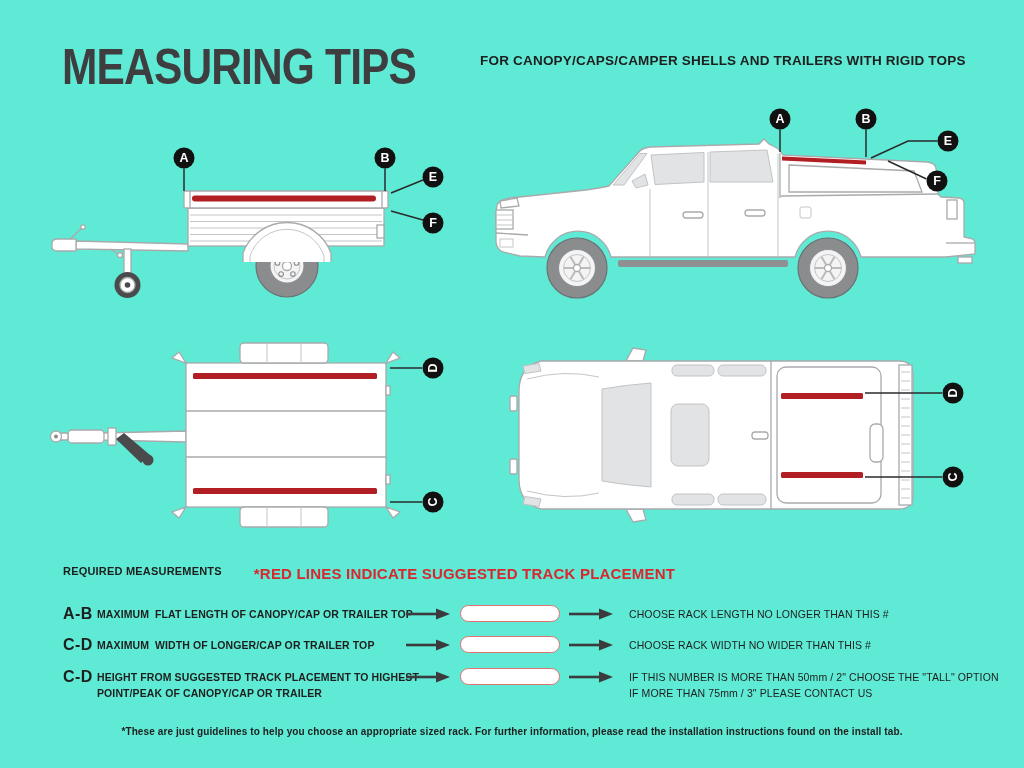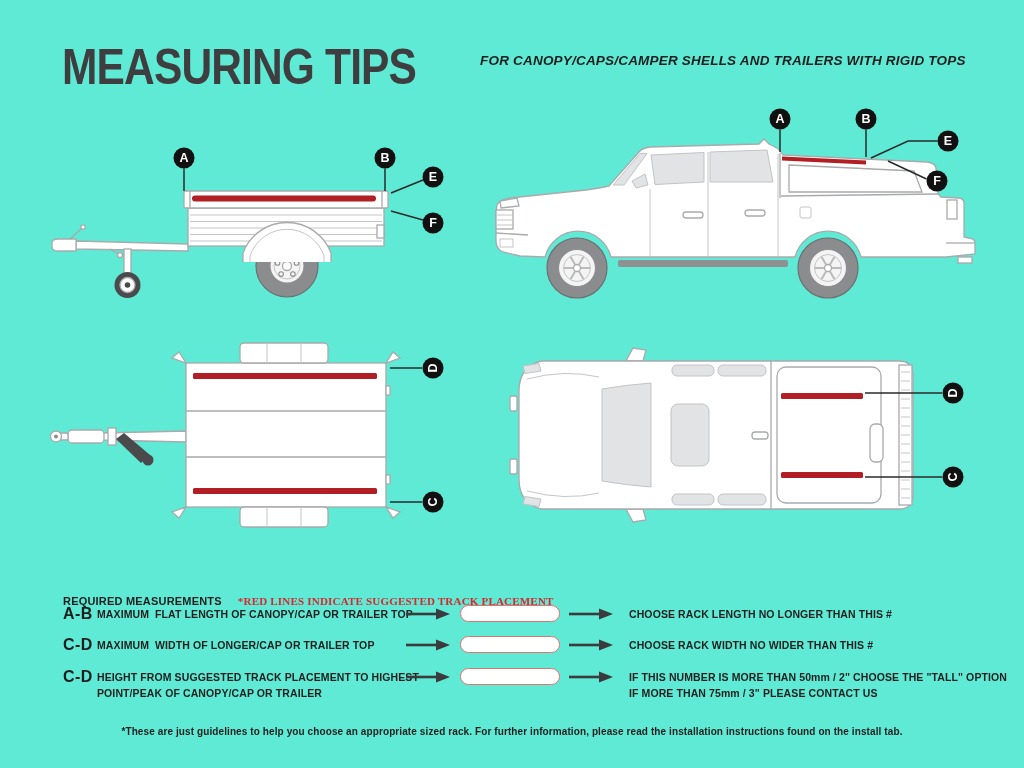--- a/index.html
+++ b/index.html
@@ -7,48 +7,48 @@
     --text-dark:#1E1E1E; --title-gray:#3E3E40; --lineart-gray:#A8AAAC;
     --label-black:#111111; --glass-gray:#E2E3E5; --tire-gray:#8A8C8E; --hardware-dark:#4A4A4C;
   }
   *{margin:0;padding:0;box-sizing:border-box;}
   body{background:#e8e8e8;font-family:"Liberation Sans",sans-serif;}
   .page{position:relative;width:1024px;height:768px;background:#5eead4;overflow:hidden;margin:0 auto;}
 
   .title{position:absolute;left:62px;top:38px;font-size:50px;font-weight:bold;
          letter-spacing:-1px;color:var(--title-gray);transform:scaleX(.85);transform-origin:left top;white-space:pre;}
   .subtitle{position:absolute;left:480px;top:53px;font-size:13.5px;font-weight:bold;
-            letter-spacing:.2px;color:var(--text-dark);white-space:pre;font-style:italic;}
+            letter-spacing:.2px;color:var(--text-dark);white-space:pre;}
 
   .diagram{position:absolute;}
   .ln{stroke:var(--lineart-gray);stroke-width:1.3;fill:none;}
   .lnf{stroke:var(--lineart-gray);stroke-width:1.3;fill:#ffffff;}
   .thin{stroke:#C3C5C7;stroke-width:1;fill:none;}
   .glass{fill:var(--glass-gray);stroke:#C2C3C5;stroke-width:1;}
   .tire{fill:var(--tire-gray);stroke:#6E7072;stroke-width:1.2;}
   .rim{fill:#F4F4F5;stroke:#8E9092;stroke-width:1.1;}
   .spoke{stroke:#B9BBBD;stroke-width:2;}
   .darkpart{fill:var(--hardware-dark);stroke:none;}
   .redline{fill:var(--track-red);stroke:none;}
   .leader{stroke:#2A2A2C;stroke-width:1.5;fill:none;}
   .co{fill:var(--label-black);}
   .colet{fill:#ffffff;font-family:"Liberation Sans",sans-serif;font-size:12.5px;font-weight:bold;text-anchor:middle;}
 
-  .legend{position:absolute;left:63px;top:595px;display:flex;align-items:flex-start;}
+  .legend{position:absolute;left:63px;top:565px;display:flex;align-items:flex-start;}
   .legend .req{font-size:11px;font-weight:bold;color:var(--text-dark);letter-spacing:.2px;white-space:pre;}
-  .legend .note{font-size:11px;font-weight:bold;color:var(--note-red);letter-spacing:.2px;margin-left:16px;white-space:pre;font-family:Liberation Serif, serif;}
+  .legend .note{font-size:15px;font-weight:bold;color:var(--note-red);letter-spacing:.2px;margin-left:32px;white-space:pre;}
 
   .mrow{position:absolute;left:63px;width:950px;display:flex;align-items:flex-start;}
   .mrow .range{width:34px;flex:none;font-size:16px;font-weight:bold;color:var(--text-dark);line-height:15px;letter-spacing:.4px;}
   .mrow .desc{width:308px;flex:none;font-size:10.5px;font-weight:bold;color:var(--text-dark);line-height:16px;letter-spacing:.1px;white-space:pre;}
   .arrow{width:46px;height:12px;flex:none;margin-top:2px;}
   .arrow line{stroke:#3B3B3D;stroke-width:2.6;}
   .arrow polygon{fill:#3B3B3D;}
   .pill{width:100px;height:17px;flex:none;border:1.5px solid var(--box-outline-red);border-radius:10px;margin:-1px 8px 0 9px;background:#fff;}
-  .mrow .result{font-size:10.5px;font-weight:bold;color:var(--text-dark);line-height:16px;letter-spacing:.1px;white-space:pre;margin-left:15px;}
+  .mrow .result{font-size:10.5px;font-weight:normal;color:var(--text-dark);line-height:16px;letter-spacing:.1px;white-space:pre;margin-left:15px;}
 
   .footnote{position:absolute;left:0;top:726px;width:1024px;text-align:center;
             font-size:10px;font-weight:bold;color:var(--text-dark);letter-spacing:.1px;}
 </style>
 </head>
 <body>
 
 <div class="page">
 
   <div class="title">MEASURING TIPS</div>

